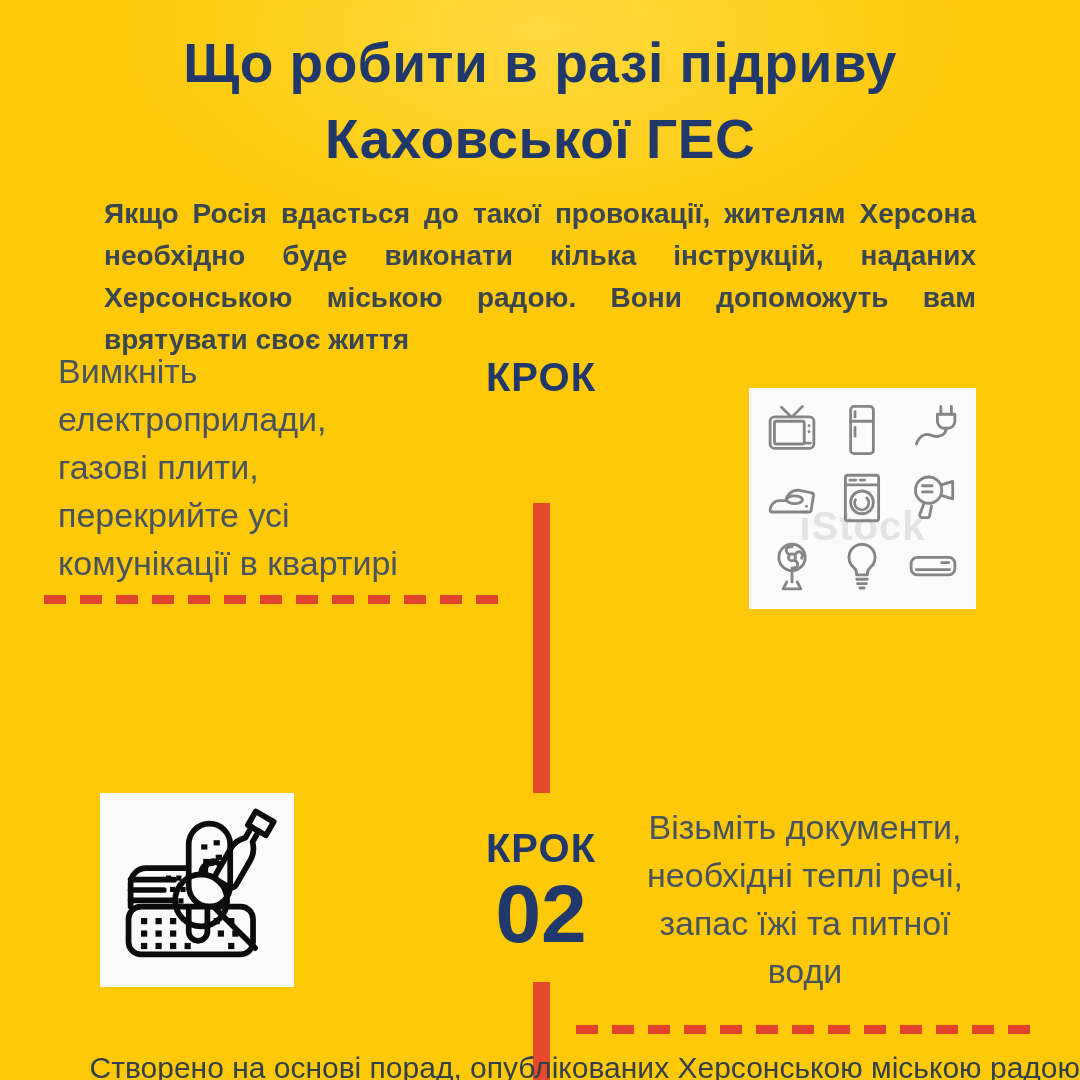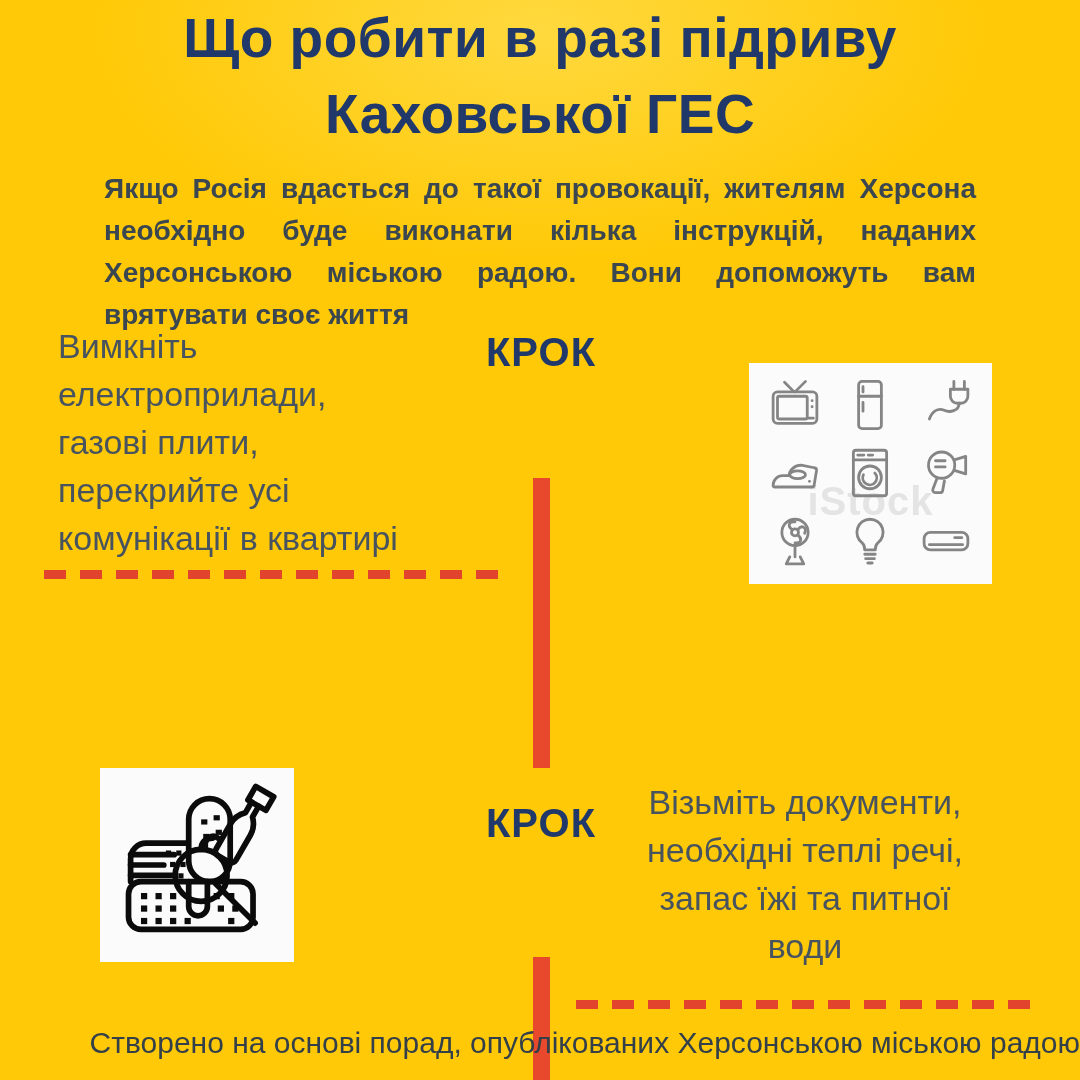--- a/index.html
+++ b/index.html
@@ -1,21 +1,21 @@
 <!DOCTYPE html>
 <html><head>
 <meta charset="utf-8">
 <style>
   html,body{margin:0;padding:0;background:#777;}
   .canvas{
     position:relative;width:1080px;height:1080px;overflow:hidden;
     font-family:"Liberation Sans",sans-serif;
     background:radial-gradient(ellipse 620px 320px at 50% 30px, rgba(255,222,80,.75) 0%, rgba(255,222,80,0) 72%), #FFC907;
   }
-  .abs{position:absolute;}
+  .abs{position:absolute;margin-top:25px;}
   .title{
     left:0;right:0;top:0;text-align:center;
     color:#21386B;font-size:55px;font-weight:700;line-height:76px;letter-spacing:.5px;
     white-space:pre-line;
   }
   .intro{
     left:104px;top:168px;width:872px;
     color:#3A4650;font-size:28px;font-weight:700;line-height:42px;
     text-align:justify;text-align-last:left;
   }
@@ -29,21 +29,21 @@
   .krok .krok-num{font-size:82px;font-weight:700;line-height:84px;margin-top:2px;}
   .krok1{left:441px;top:330px;}
   .krok2{left:441px;top:801px;}
   .vline{left:533px;width:17px;background:#E8492C;}
   .vline1{top:478px;height:290px;}
   .vline2{top:957px;height:123px;z-index:1;}
   .dash{height:9px;background:repeating-linear-gradient(90deg,#E2432C 0 22px,transparent 22px 36px);}
   .dash-left{left:44px;top:570px;width:456px;}
   .dash-right{left:576px;top:1000px;width:460px;}
   .card{background:#FBFBFB;}
-  .appliance-card{left:749px;top:363px;width:227px;height:221px;padding-left:16px;}
+  .appliance-card{left:749px;top:363px;width:227px;height:221px;}
   .appliance-grid{
     position:absolute;inset:8px;z-index:1;
     display:grid;grid-template-columns:repeat(3,1fr);grid-template-rows:repeat(3,1fr);
     place-items:center;
   }
   .appliance-grid svg{width:56px;height:56px;stroke:#858585;fill:none;stroke-width:3.2;stroke-linecap:round;stroke-linejoin:round;}
   .watermark{
     position:absolute;left:0;right:0;top:116px;z-index:0;text-align:center;
     color:#E4E4E4;font-size:40px;font-weight:700;letter-spacing:1px;
   }
@@ -181,20 +181,21 @@
           <rect x="40" y="131" width="6" height="6"></rect>
           <rect x="54" y="131" width="6" height="6"></rect>
           <rect x="68" y="131" width="6" height="6"></rect>
           <rect x="110" y="131" width="6" height="6"></rect>
       </g>
     </svg>
   </div>
 
   <div class="abs krok krok2">
     <div class="krok-label">КРОК</div>
+    <div class="krok-num">02</div>
   </div>
 
   <div class="abs step-text step2-text">Візьміть документи,
 необхідні теплі речі,
 запас їжі та питної
 води</div>
 
   <div class="abs vline vline2"></div>
   <div class="abs dash dash-right"></div>
 

